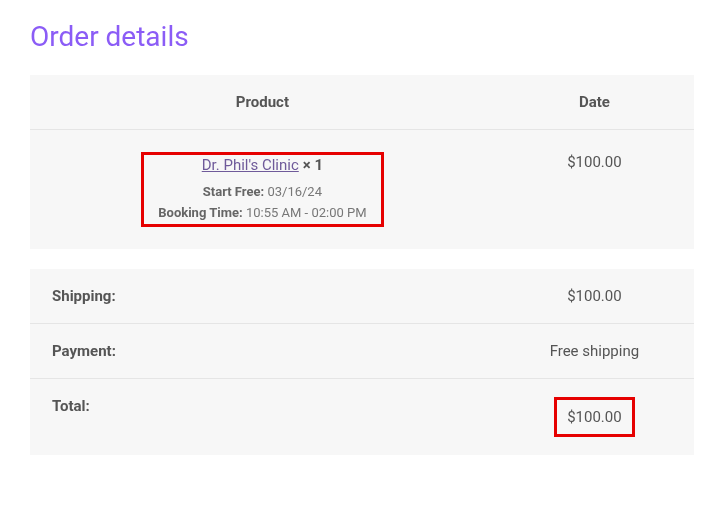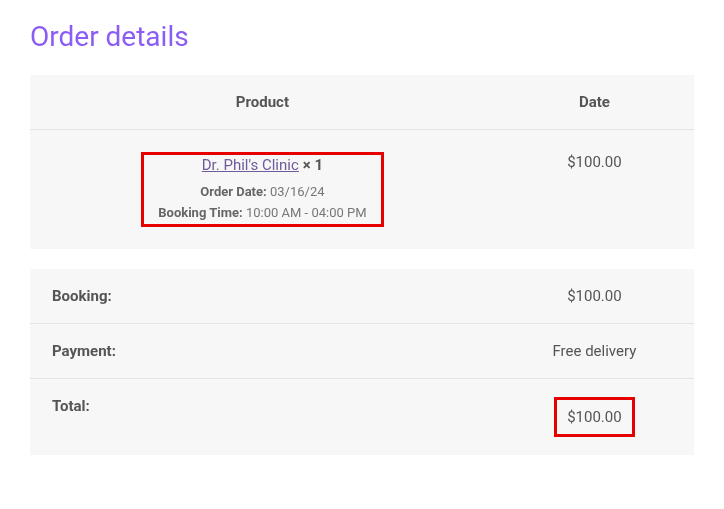--- a/index.html
+++ b/index.html
@@ -115,43 +115,43 @@
     <tr>
       <td class="product-cell">
         <div class="product-inner">
           <a href="#" class="product-link">Dr. Phil's Clinic</a>
           <span class="qty">
             <span>×</span>
             <span>1</span>
           </span>
           <div class="meta">
             <div>
-              <span class="label">Order Date:</span>
+              <span class="label">Start Free:</span>
               <span>03/16/24</span>
             </div>
             <div>
               <span class="label">Booking Time:</span>
-              <span>10:00 AM - 04:00 PM</span>
+              <span>10:55 AM - 02:00 PM</span>
             </div>
           </div>
         </div>
       </td>
       <td>
         <span class="price">$100.00</span>
       </td>
     </tr>
   </tbody>
   <tfoot>
     <tr>
-      <th>Booking:</th>
+      <th>Shipping:</th>
       <td>$100.00</td>
     </tr>
     <tr>
       <th>Payment:</th>
-      <td>Free delivery</td>
+      <td>Free shipping</td>
     </tr>
     <tr>
       <th>Total:</th>
       <td>
         <span class="total-highlight">
           <span>$100.00</span>
         </span>
       </td>
     </tr>
   </tfoot>

